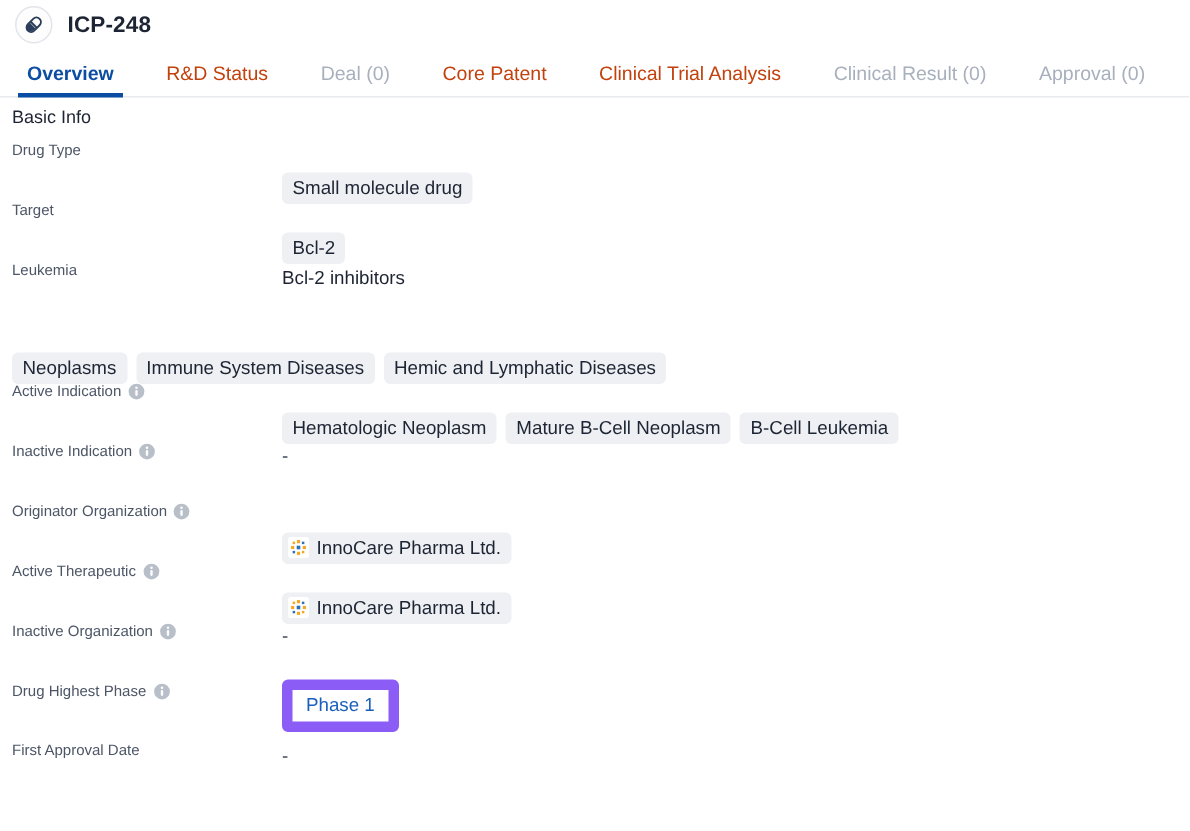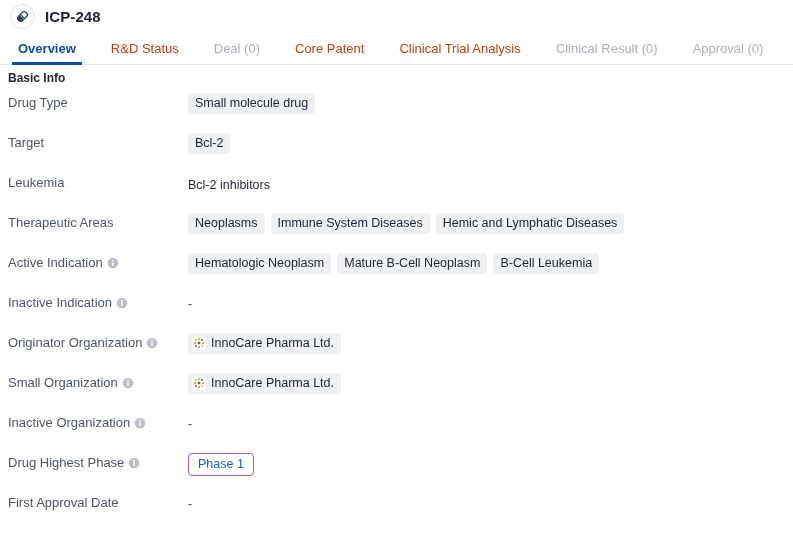--- a/index.html
+++ b/index.html
@@ -71,39 +71,39 @@
     left: 6px; right: 6px; bottom: 0;
     height: 3px;
     background: #0b4da2;
     z-index: 2;
   }
   .tab.muted { color: #a8b0bd; }
 
   
   .section-title {
     font-size: 12px;
-    font-weight: bold;
+    font-weight: normal;
     color: #1d2433;
     padding: 6px 0 0 8px;
   }
 
   
   .rows { padding: 6px 0 0 0; }
   .row {
     display: flex;
     align-items: flex-start;
     height: 40px;
     padding-left: 8px;
   }
   .row-label {
     flex: 0 0 180px;
     display: flex;
     align-items: center;
     gap: 4px;
-    font-size: 13px;
+    font-size: 10px;
     color: #4c5666;
     padding-top: 4px;
   }
   .row-value {
     display: flex;
     align-items: center;
     flex-wrap: nowrap;
     gap: 6px;
     padding-top: 2px;
     min-height: 22px;
@@ -124,36 +124,37 @@
     display: inline-flex;
     align-items: flex-start;
     background: #eef0f3;
     border-radius: 4px;
     font-size: 12.5px;
     color: #1d2433;
     padding: 3px 7px 4px 7px;
     line-height: 14px;
     white-space: nowrap;
     cursor: pointer;
+    margin-top: 22px;
   }
   .chip.org { padding-left: 4px; gap: 5px; }
   .org-logo {
     width: 14px;
     height: 14px;
     background: #ffffff;
     border-radius: 2px;
     display: inline-flex;
     align-items: center;
     justify-content: center;
     flex: 0 0 auto;
   }
   .phase-chip {
     display: inline-flex;
     align-items: center;
-    border: 1px solid #8b5cf6;
+    border: 7px solid #8b5cf6;
     border-radius: 4px;
     color: #1b5fbd;
     font-size: 12.5px;
     padding: 3px 9px 4px 9px;
     line-height: 14px;
     background: #fff;
     cursor: pointer;
   }
 
   
@@ -215,23 +216,20 @@
         </span>
       </div>
     </div>
     <div class="row">
       <div class="row-label">
         <span>Leukemia</span>
       </div>
       <div class="row-value plain">Bcl-2 inhibitors</div>
     </div>
     <div class="row">
-      <div class="row-label">
-        <span>Therapeutic Areas</span>
-      </div>
       <div class="row-value">
         <span class="chip">
           <span>Neoplasms</span>
         </span>
         <span class="chip">
           <span>Immune System Diseases</span>
         </span>
         <span class="chip">
           <span>Hemic and Lymphatic Diseases</span>
         </span>
@@ -292,21 +290,21 @@
               <rect x="2.8" y="11.0" width="2.2" height="2.2" fill="#2f6fb5"></rect>
               <rect x="11.0" y="11.0" width="2.2" height="2.2" fill="#f5a623"></rect>
             </svg>
           </span>
           <span>InnoCare Pharma Ltd.</span>
         </span>
       </div>
     </div>
     <div class="row">
       <div class="row-label">
-        <span>Small Organization</span>
+        <span>Active Therapeutic</span>
         <span class="info-icon"><svg width="12" height="12" viewBox="0 0 16 16" aria-hidden="true">
             <circle cx="8" cy="8" r="7" fill="#b9bfc9"></circle>
             <circle cx="8" cy="4.6" r="1.15" fill="#ffffff"></circle>
             <rect x="6.95" y="6.7" width="2.1" height="5.2" rx="1" fill="#ffffff"></rect>
           </svg></span>
       </div>
       <div class="row-value">
         <span class="chip org">
           <span class="org-logo">
             <svg width="12" height="12" viewBox="0 0 16 16" aria-hidden="true">

